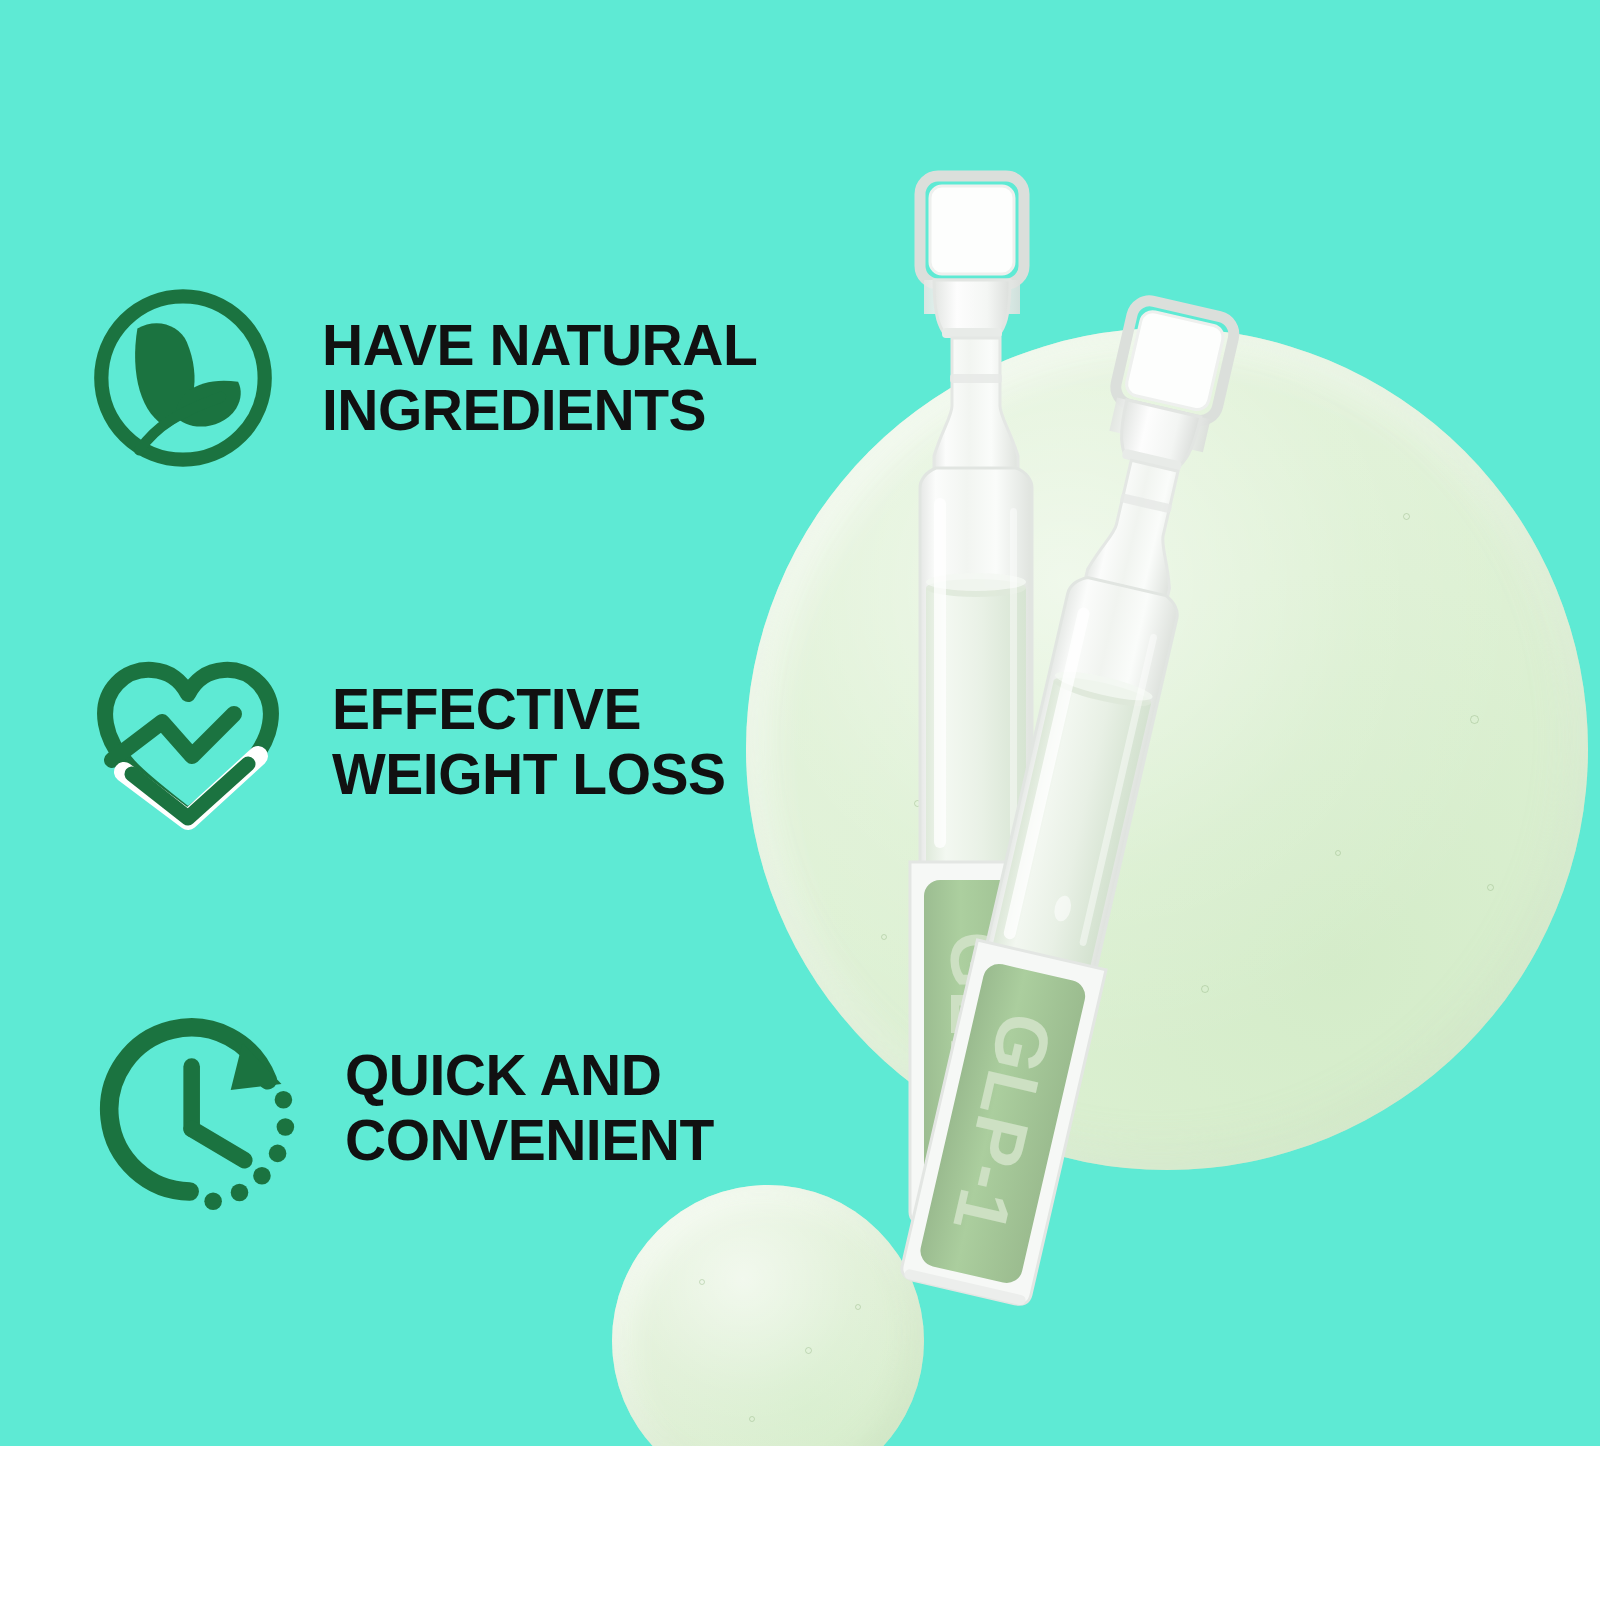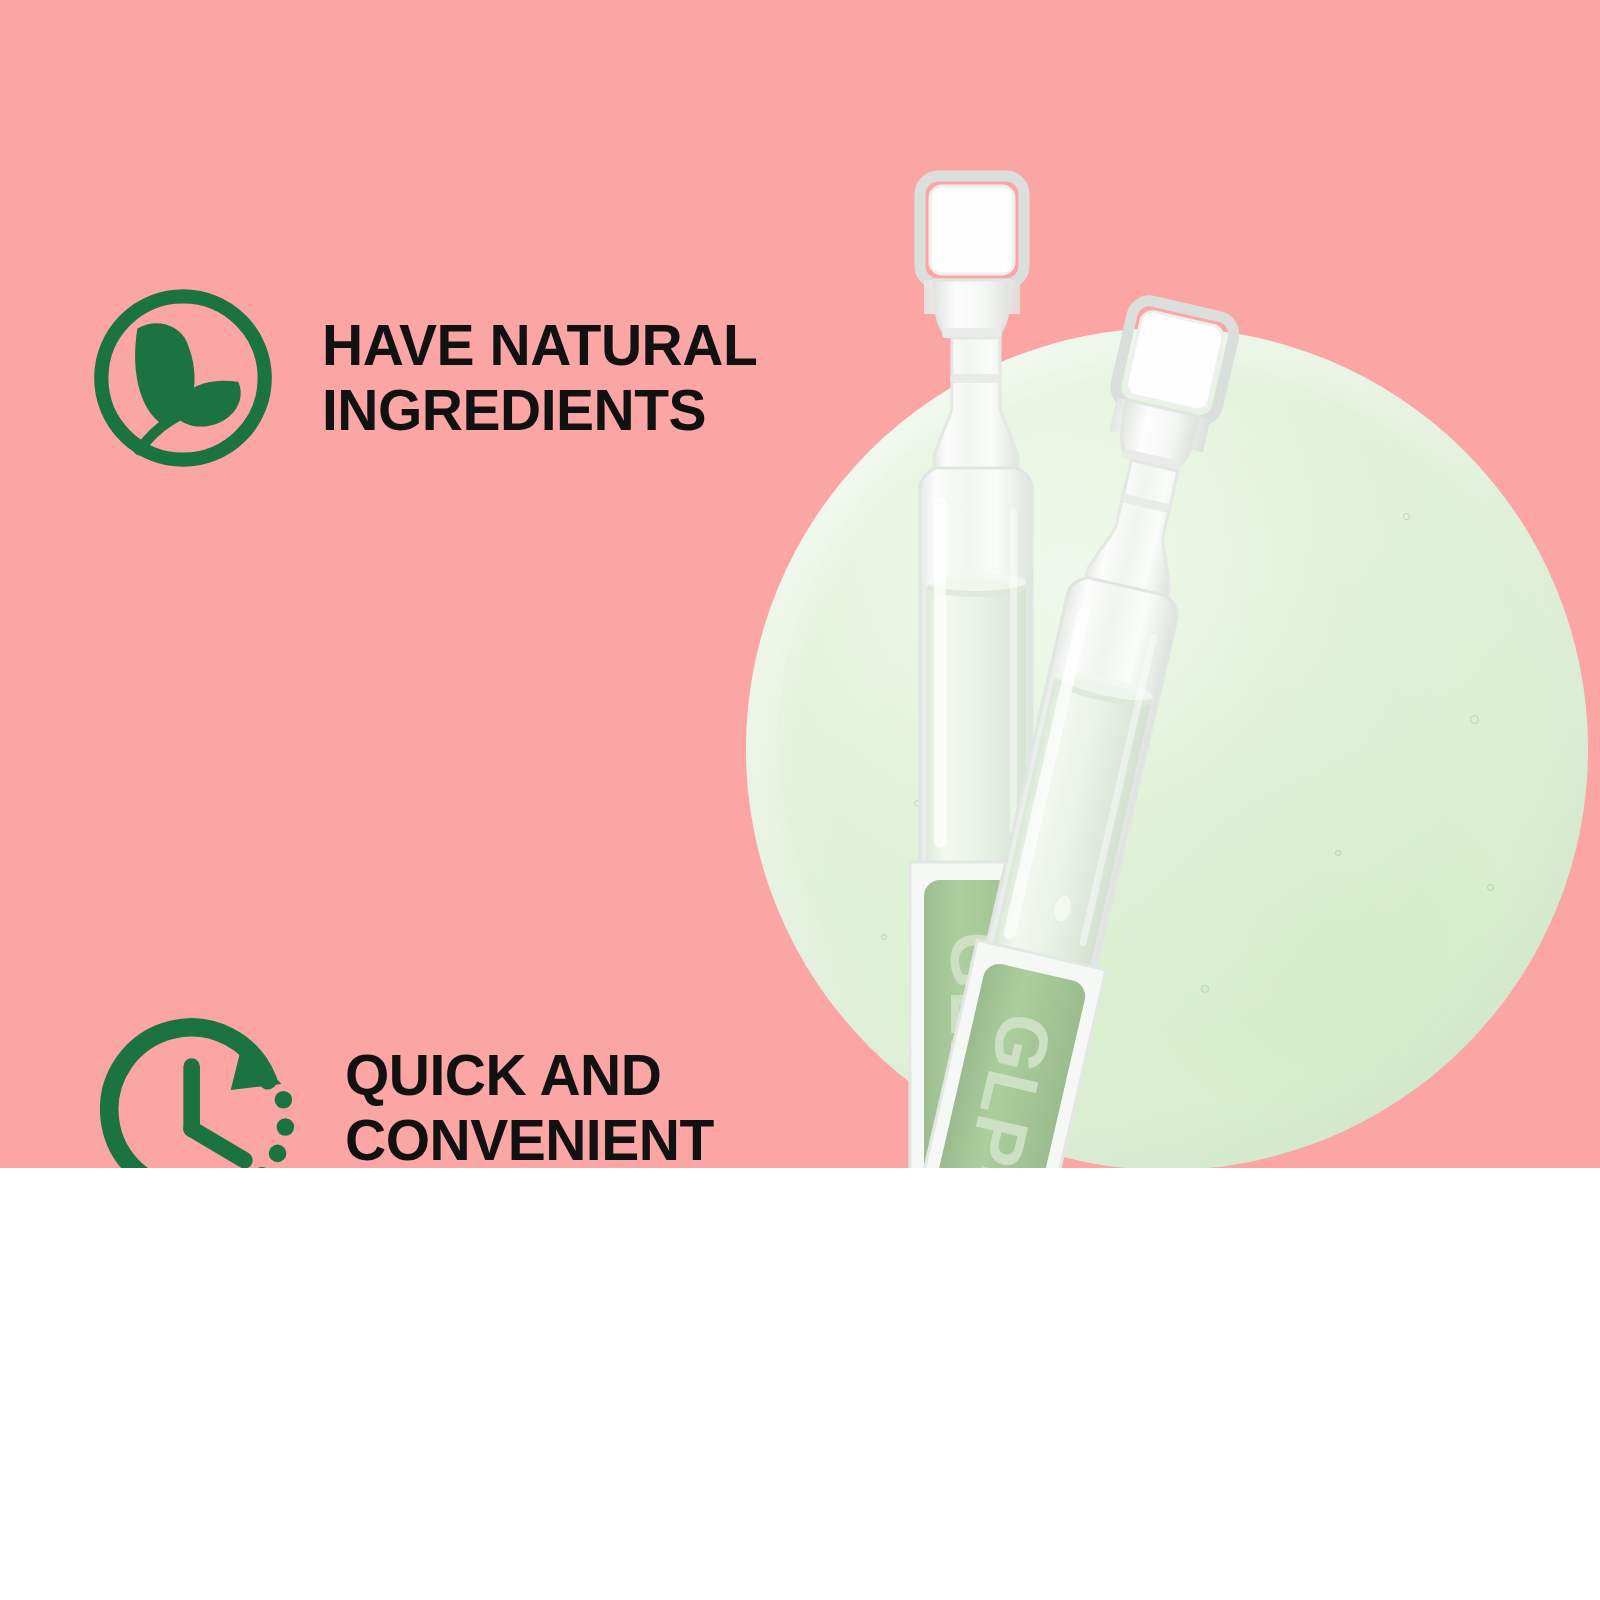--- a/index.html
+++ b/index.html
@@ -3,22 +3,22 @@
 <meta charset="utf-8">
 <style>
   html, body {
     margin: 0;
     padding: 0;
     background: #ffffff;
   }
   #page {
     position: relative;
     width: 1600px;
-    height: 1168px;
-    background: #fca5a5;
+    height: 1446px;
+    background: #5eead4;
     overflow: hidden;
     font-family: "Liberation Sans", sans-serif;
   }
 
   
   .features {
     position: absolute;
     left: 0;
     top: 0;
     width: 760px;
@@ -132,20 +132,32 @@
       <svg class="feature-icon" viewBox="0 0 200 200">
         <circle cx="100" cy="100" r="86" fill="none" stroke="#1b7340" stroke-width="15"></circle>
         <path d="M52 48 C 44 96, 56 140, 84 152 C 112 140, 120 100, 104 62 C 96 44, 72 36, 52 48 Z" fill="#1b7340"></path>
         <path d="M158 104 C 118 98, 92 116, 92 140 C 104 156, 140 156, 156 132 C 162 122, 162 112, 158 104 Z" fill="#1b7340"></path>
         <path d="M54 176 C 72 150, 96 136, 140 120" fill="none" stroke="#1b7340" stroke-width="11" stroke-linecap="round"></path>
       </svg>
       <div class="feature-text">HAVE NATURAL
 INGREDIENTS</div>
     </div>
 
+    <div class="feature feature-2">
+      <svg class="feature-icon" viewBox="0 0 200 180">
+        <path d="M100 164 C 60 132, 24 108, 18 72 C 12 38, 38 16, 64 18 C 82 19, 94 30, 100 42
+                 C 106 30, 118 19, 136 18 C 162 16, 188 38, 182 72 C 176 108, 140 132, 100 164 Z" fill="none" stroke="#1b7340" stroke-width="16" stroke-linejoin="round" stroke-linecap="round"></path>
+        <path d="M24 108 L 74 70 L 104 104 L 146 62" fill="none" stroke="#1b7340" stroke-width="16" stroke-linejoin="round" stroke-linecap="round"></path>
+        <path d="M24 108 L 10 108" fill="none" stroke="#ffffff" stroke-width="0"></path>
+        <path d="M36 120 L 100 168 L 170 104" fill="none" stroke="#ffffff" stroke-width="20" stroke-linejoin="round" stroke-linecap="round"></path>
+        <path d="M44 122 L 100 166 L 160 112" fill="none" stroke="#1b7340" stroke-width="15" stroke-linejoin="round" stroke-linecap="round"></path>
+      </svg>
+      <div class="feature-text">EFFECTIVE
+WEIGHT LOSS</div>
+    </div>
 
     <div class="feature feature-3">
       <svg class="feature-icon" viewBox="0 0 210 220">
 
         <path d="M96 196 A 84 84 0 1 1 176 82" fill="none" stroke="#1b7340" stroke-width="19" stroke-linecap="round"></path>
 
         <path d="M150 44 L 190 86 L 138 92 Z" fill="#1b7340"></path>
 
         <circle cx="192" cy="102" r="9" fill="#1b7340"></circle>
         <circle cx="194" cy="130" r="9" fill="#1b7340"></circle>

